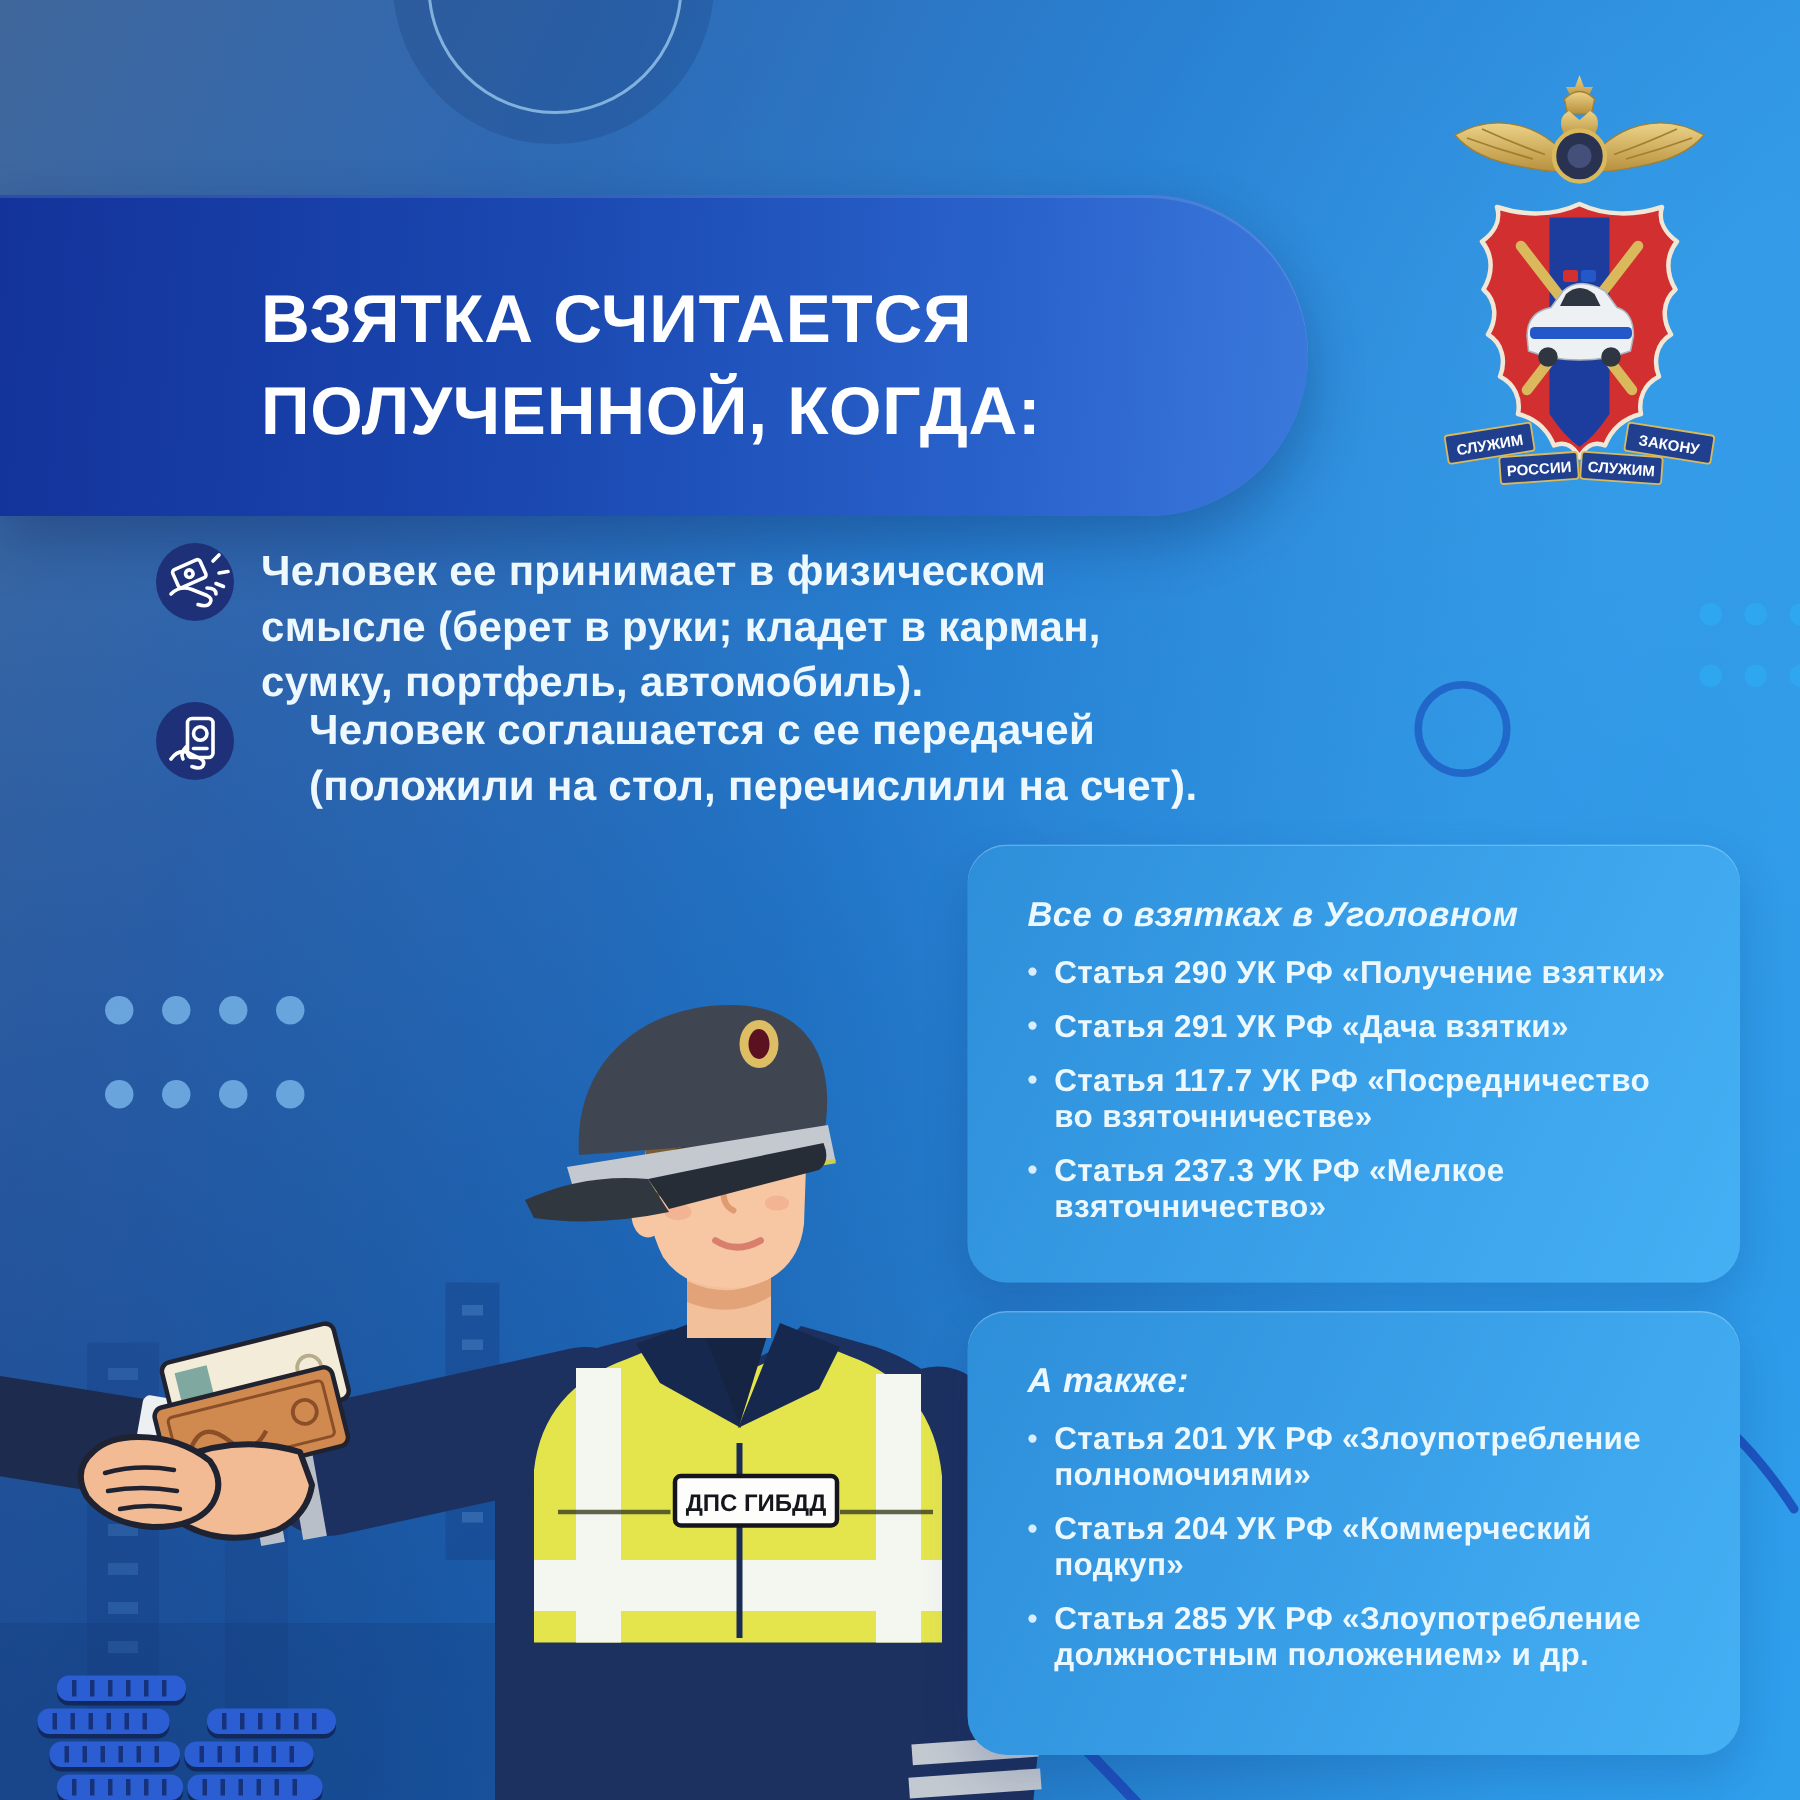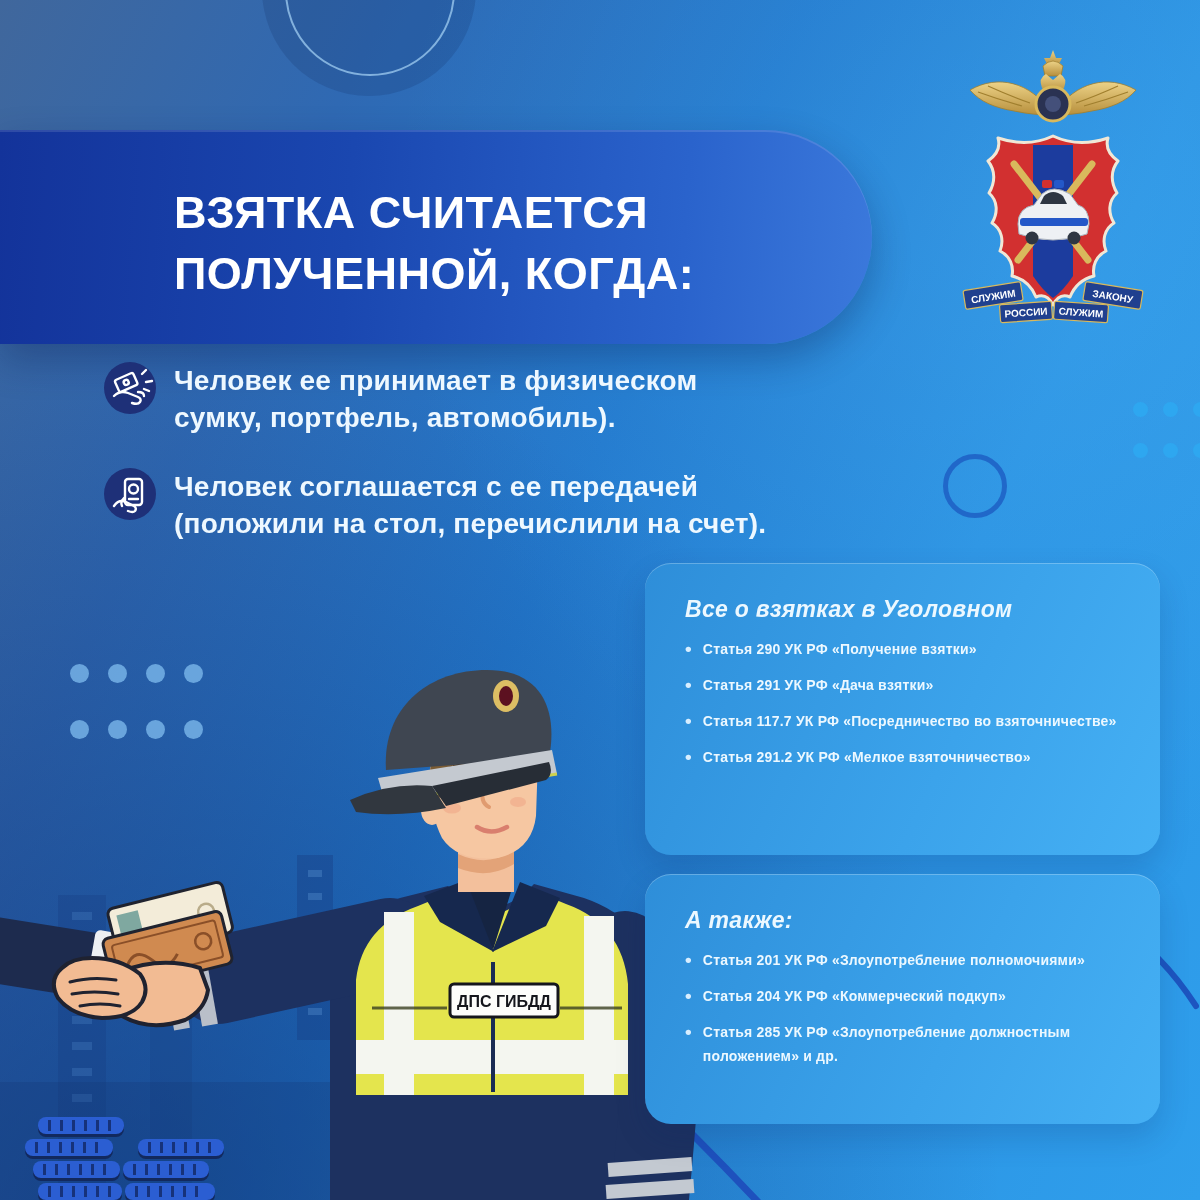--- a/index.html
+++ b/index.html
@@ -28,31 +28,31 @@
     border-radius:0 110px 110px 0;
     background:linear-gradient(94deg,#13339a 0%,#1a47b0 40%,#2a63cc 78%,#3b79dc 100%);
     box-shadow:0 16px 38px rgba(8,20,70,.30), inset 0 2px 0 rgba(255,255,255,.12);}
   .banner h1{margin:4px;position:absolute;left:170px;top:48px;
     color:#fff;font-size:45px;line-height:61px;font-weight:bold;letter-spacing:.5px;}
   .banner h1 span{display:block;}
   
   .bullet{position:absolute;left:104px;display:flex;align-items:flex-start;}
   .bullet .txt{margin-left:18px;color:#eef8ff;font-weight:bold;font-size:28px;line-height:37px;letter-spacing:.2px;}
   .b1{top:362px;}
-  .b2{top:468px;}
+  .b2{top:468px;gap:32px;}
   
   .card{position:absolute;left:645px;width:515px;border-radius:26px;
     background:linear-gradient(115deg,#2e8ed9 0%,#3ba3eb 60%,#45b0f4 100%);
     box-shadow:0 14px 30px rgba(10,40,100,.18), inset 0 1px 0 rgba(255,255,255,.25);
     box-sizing:border-box;padding:32px 30px 8px 40px;color:#ecf8ff;z-index:5;}
   .card1{top:563px;height:292px;}
-  .card2{top:874px;height:250px;}
+  .card2{top:874px;height:296px;}
   .card-head{font-style:italic;font-weight:bold;font-size:23px;line-height:29px;letter-spacing:.3px;}
   .card-items{margin-top:13px;}
-  .card-item{display:flex;margin-bottom:12px;font-weight:bold;font-size:14px;line-height:24px;letter-spacing:.2px;}
+  .card-item{display:flex;margin-bottom:12px;font-weight:bold;font-size:21px;line-height:24px;letter-spacing:.2px;}
   .card-item::before{content:"•";color:#d8eeff;font-size:19px;margin-right:11px;line-height:24px;}
   
   .officer-layer{position:absolute;left:0;top:650px;z-index:3;}
   .emblem-layer{position:absolute;left:958px;top:46px;z-index:2;}
   .curve-right{position:absolute;left:1120px;top:898px;z-index:4;}
   .icon-badge{flex:0 0 52px;}
 </style>
 </head>
 <body>
 
@@ -149,20 +149,21 @@
             <rect x="12" y="14" width="20" height="13" rx="2"></rect>
             <circle cx="22" cy="20.5" r="2.5"></circle>
           </g>
         <path d="M10 34 Q16 28 24 31 L34 35 Q38 37 36 40 Q34 43 28 41"></path>
         <path d="M34 30 q6 0 6 4"></path>
         <path d="M38 12 l4 -4 M42 20 l6 -1 M40 27 l5 2"></path>
       </g>
     </svg>
     <div class="txt">
       <div>Человек ее принимает в физическом</div>
+      <div>смысле (берет в руки; кладет в карман,</div>
       <div>сумку, портфель, автомобиль).</div>
     </div>
   </div>
 
   <div class="bullet b2">
     <svg class="icon-badge" width="52" height="52" viewBox="0 0 52 52">
       <circle cx="26" cy="26" r="26" fill="#1e3078"></circle>
       <g fill="none" stroke="#fff" stroke-width="2.4" stroke-linecap="round" stroke-linejoin="round">
         <rect x="21" y="11" width="17" height="26" rx="3"></rect>
         <circle cx="29.5" cy="21" r="4.5"></circle>
@@ -189,21 +190,21 @@
       <div class="card-item">
           <span>Статья 290 УК РФ «Получение взятки»</span>
         </div>
       <div class="card-item">
           <span>Статья 291 УК РФ «Дача взятки»</span>
         </div>
       <div class="card-item">
           <span>Статья 117.7 УК РФ «Посредничество во взяточничестве»</span>
         </div>
       <div class="card-item">
-          <span>Статья 291.2 УК РФ «Мелкое взяточничество»</span>
+          <span>Статья 237.3 УК РФ «Мелкое взяточничество»</span>
         </div>
     </div>
   </div>
 
   <div class="card card2">
     <div class="card-head">
       <div>А также:</div>
     </div>
     <div class="card-items">
       <div class="card-item">

